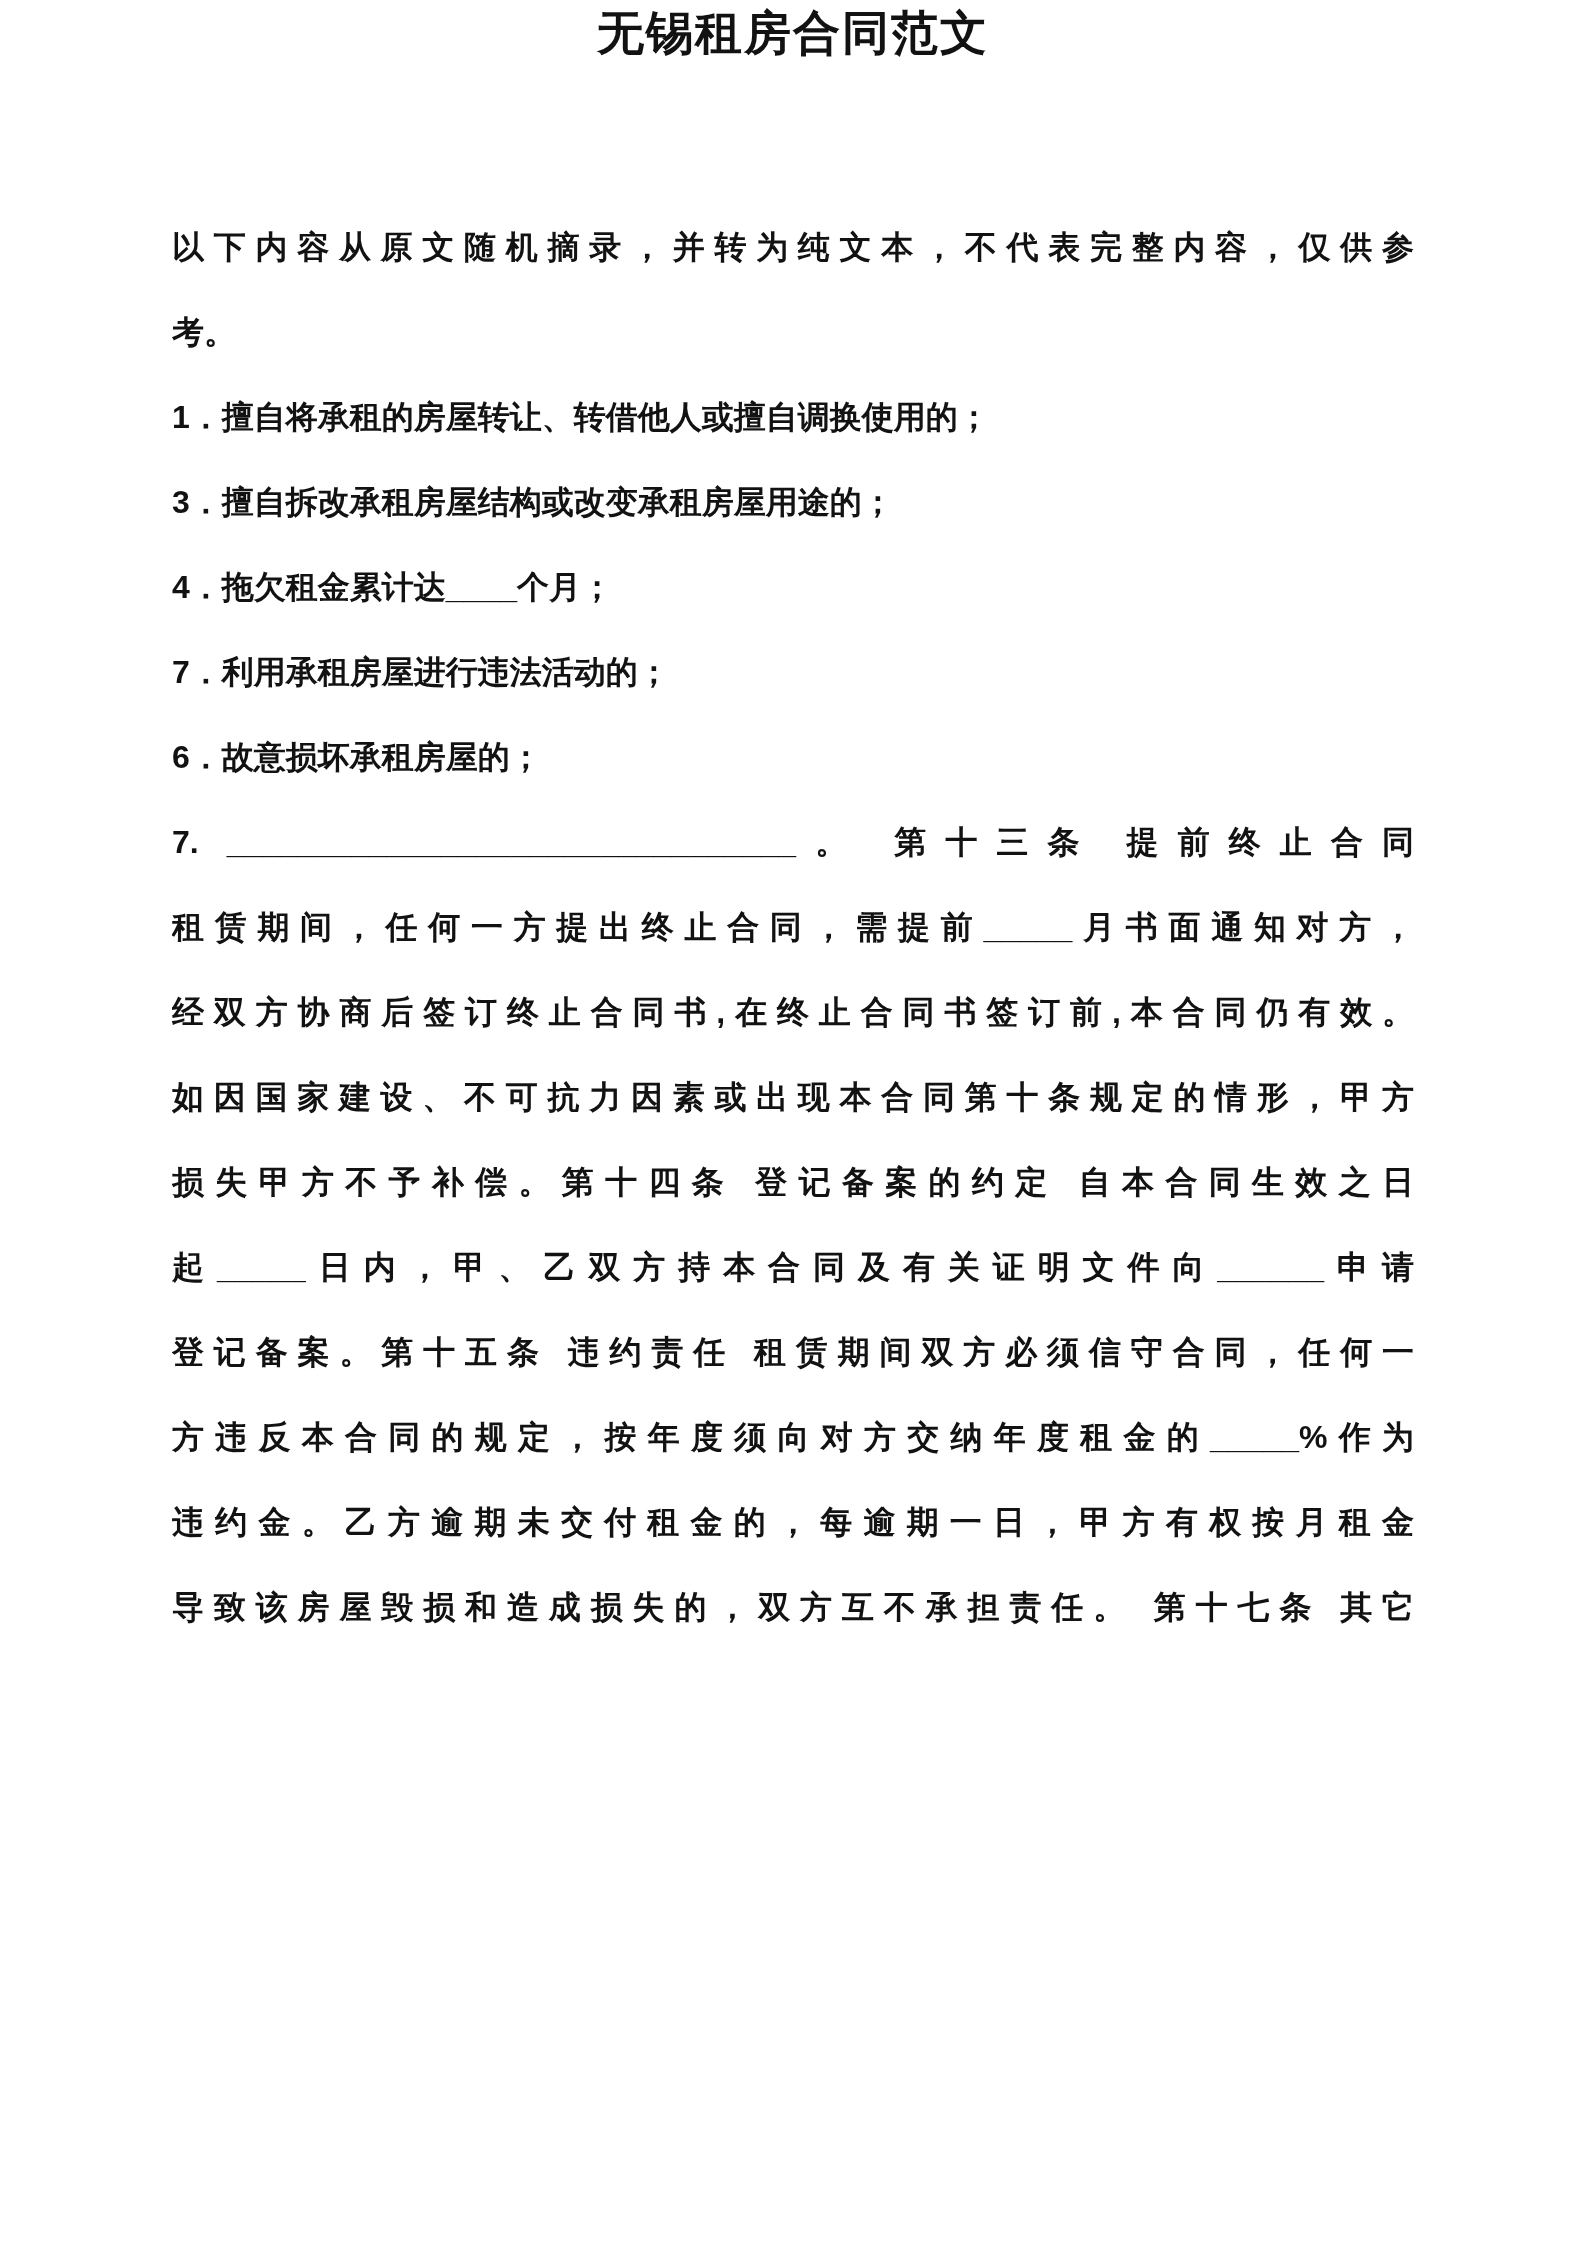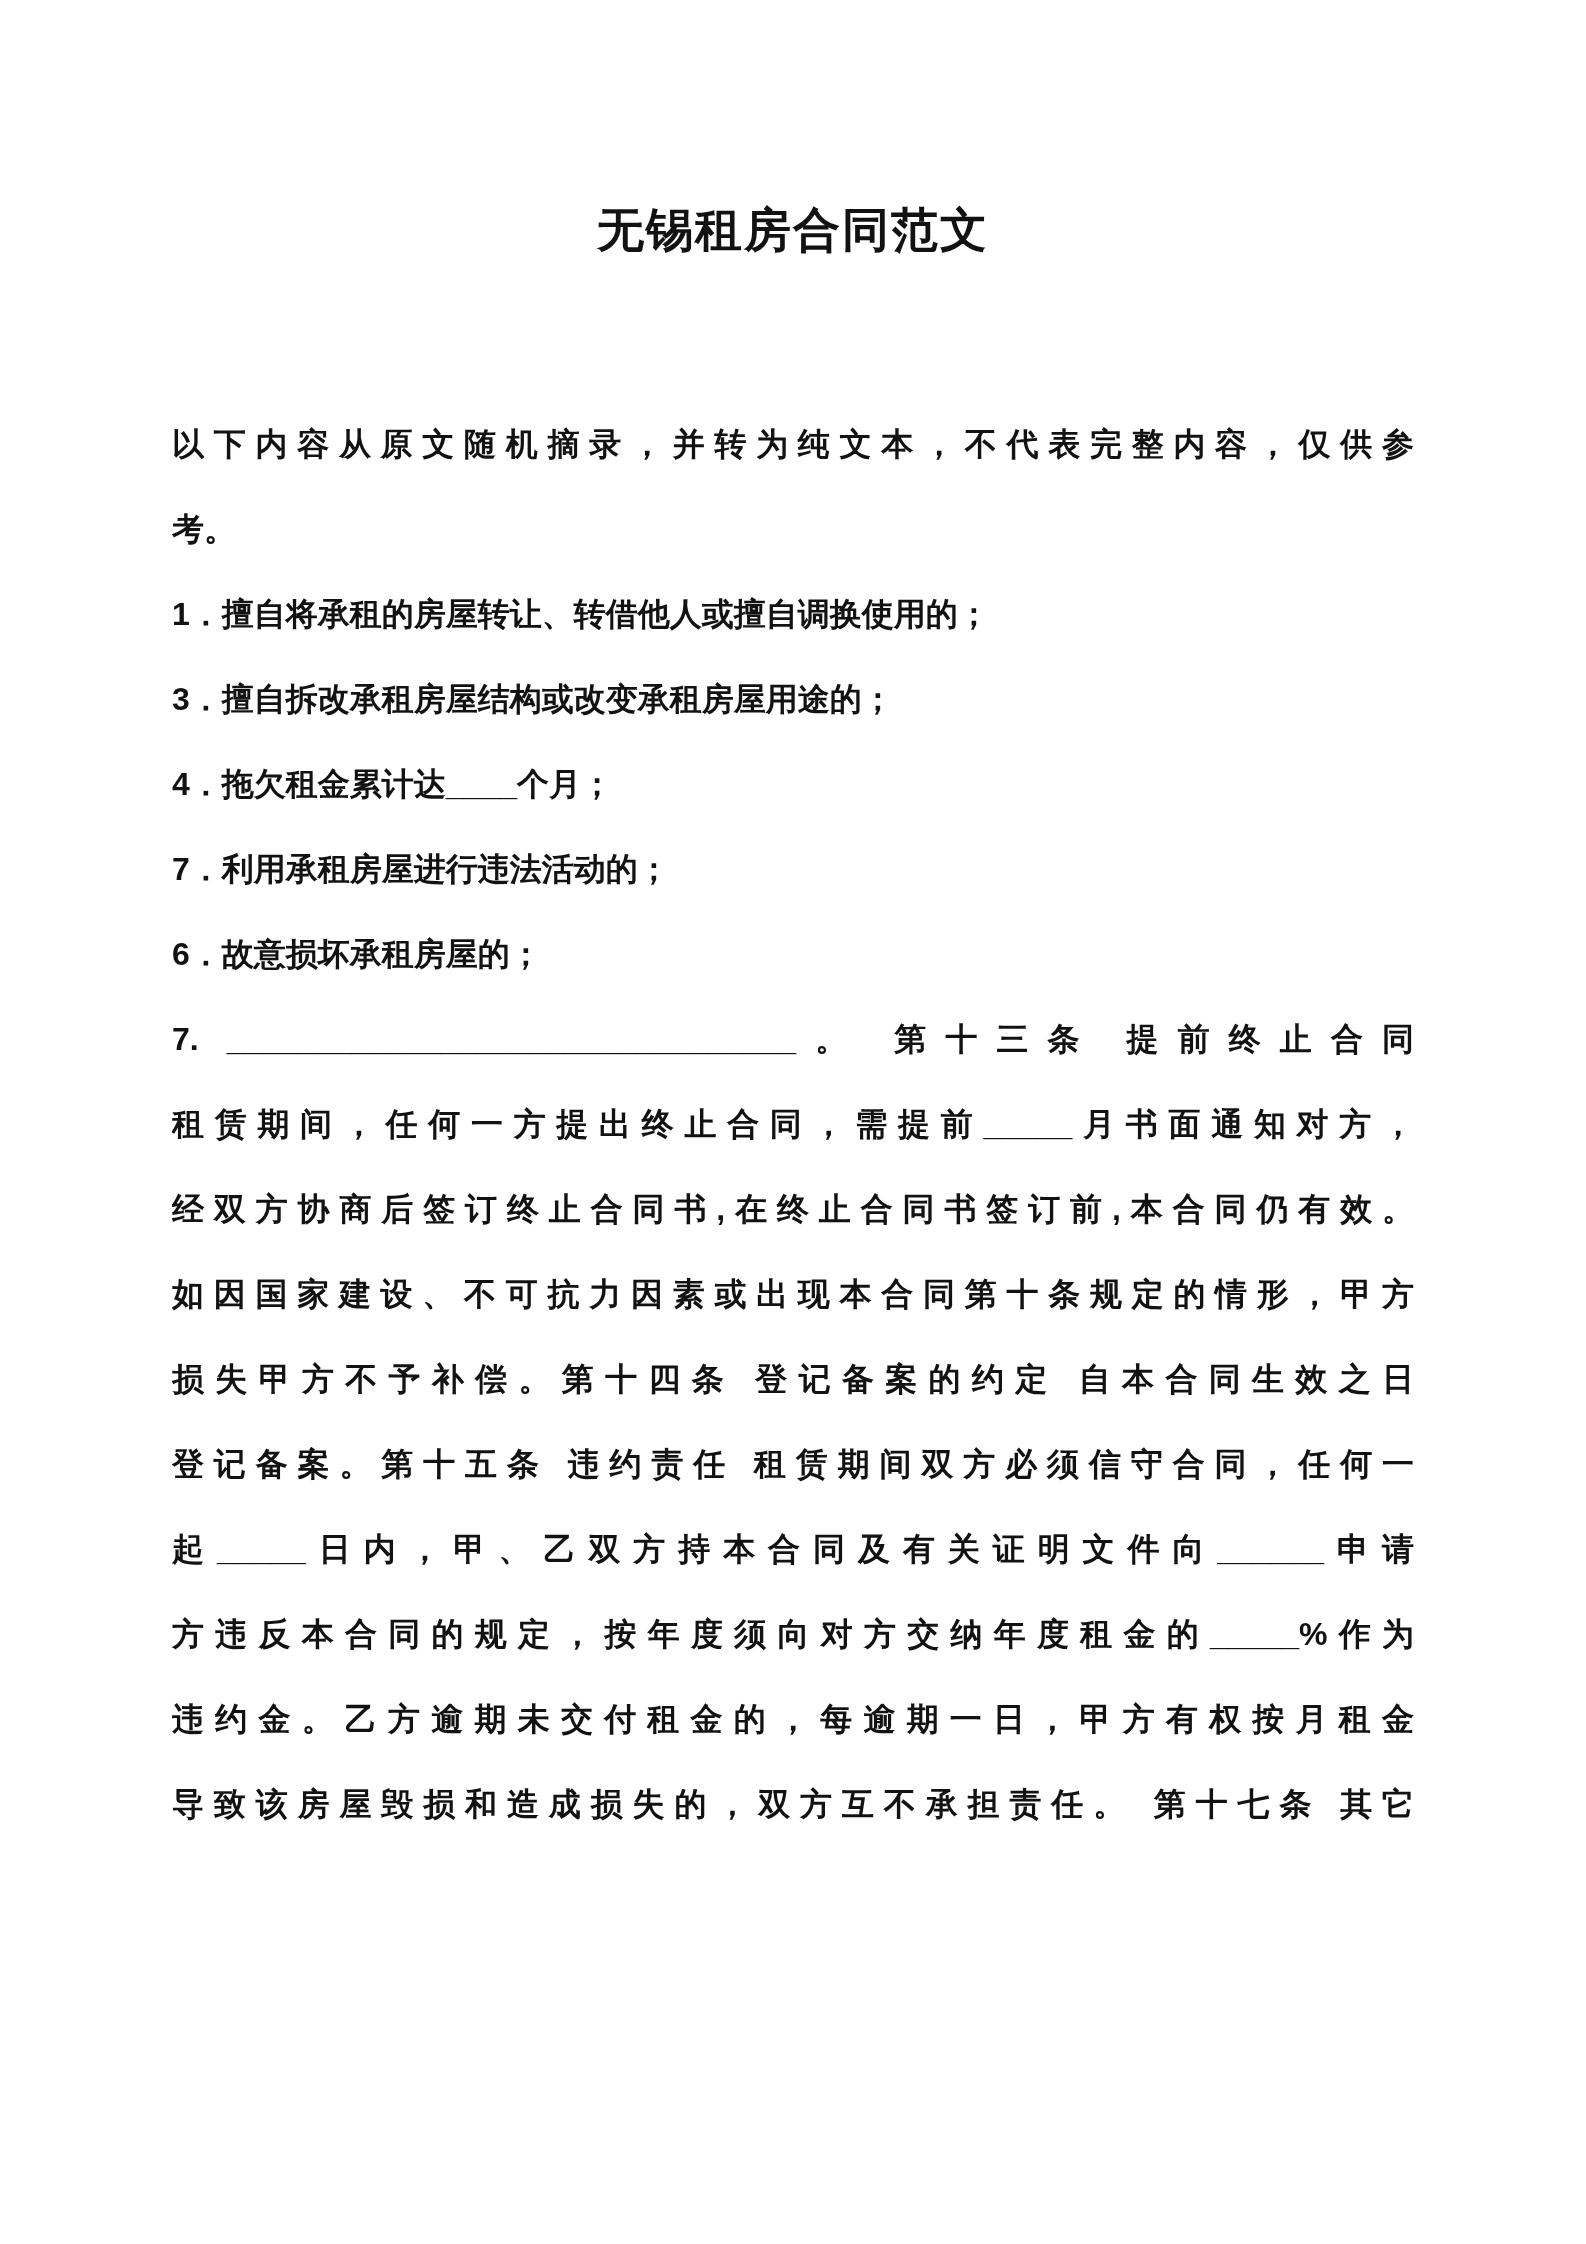--- a/index.html
+++ b/index.html
@@ -11,21 +11,20 @@
     position: relative;
     width: 1586px;
     height: 2244px;
     background: #ffffff;
     overflow: hidden;
     font-family: "Liberation Sans", "DejaVu Sans", sans-serif;
     color: #121212;
     font-weight: 700;
   }
   .doc-title {
-    padding-top: 197px;
     line-height: 65px;
     font-size: 47px;
     text-align: center;
     letter-spacing: 2px;
   }
   .doc-body {
     margin-top: 140px;
     padding: 0 172px;
   }
   .line {
@@ -52,19 +51,19 @@
       <div class="line">1．擅自将承租的房屋转让、转借他人或擅自调换使用的；</div>
       <div class="line">3．擅自拆改承租房屋结构或改变承租房屋用途的；</div>
       <div class="line">4．拖欠租金累计达____个月；</div>
       <div class="line">7．利用承租房屋进行违法活动的；</div>
       <div class="line">6．故意损坏承租房屋的；</div>
       <div class="line fill">7. ________________________________。 第十三条 提前终止合同</div>
       <div class="line fill">租赁期间，任何一方提出终止合同，需提前_____月书面通知对方，</div>
       <div class="line fill">经双方协商后签订终止合同书,在终止合同书签订前,本合同仍有效。</div>
       <div class="line fill">如因国家建设、不可抗力因素或出现本合同第十条规定的情形，甲方</div>
       <div class="line fill">损失甲方不予补偿。第十四条 登记备案的约定 自本合同生效之日</div>
+      <div class="line fill">起_____日内，甲、乙双方持本合同及有关证明文件向______申请</div>
       <div class="line fill">登记备案。第十五条 违约责任 租赁期间双方必须信守合同，任何一</div>
-      <div class="line fill">起_____日内，甲、乙双方持本合同及有关证明文件向______申请</div>
       <div class="line fill">方违反本合同的规定，按年度须向对方交纳年度租金的_____%作为</div>
       <div class="line fill">违约金。乙方逾期未交付租金的，每逾期一日，甲方有权按月租金</div>
       <div class="line fill">导致该房屋毁损和造成损失的，双方互不承担责任。 第十七条 其它</div>
     </div>
 </div>
 
 </body></html>

